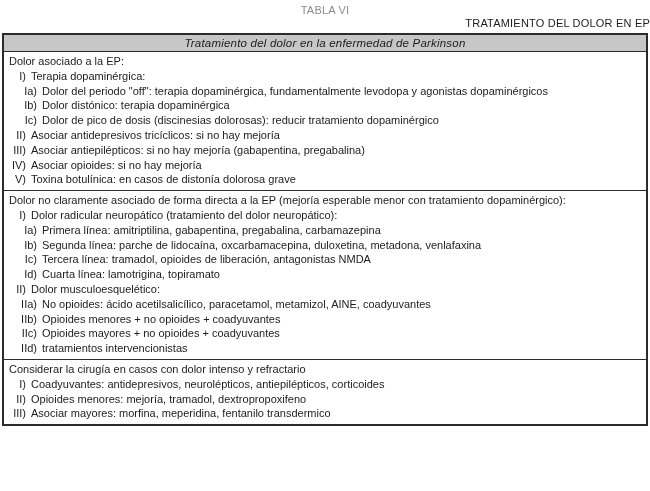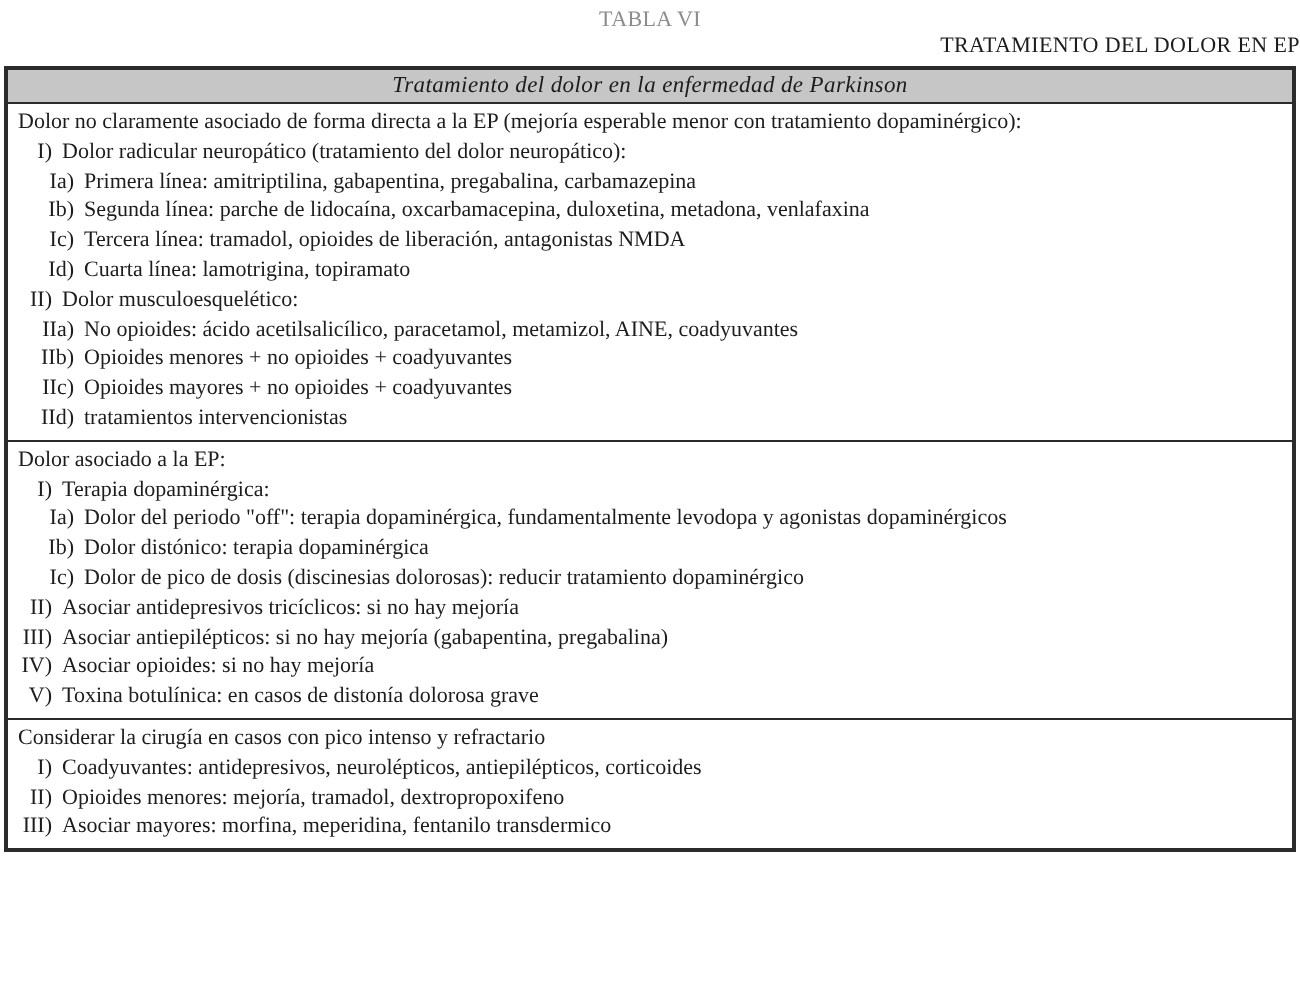--- a/index.html
+++ b/index.html
@@ -16,21 +16,20 @@
     width: 650px;
     height: 491px;
     background: var(--page-bg);
     font-family: "Liberation Sans", sans-serif;
     color: var(--text);
   }
   .page {
     width: 650px;
     height: 427px;
     overflow: hidden;
-    font-family: Liberation Serif, serif;
   }
   .caption {
     text-align: center;
     padding-top: 4px;
     font-size: 11px;
     line-height: 13px;
     letter-spacing: 0.2px;
   }
   .caption-label { color: var(--caption-label); }
   .caption-title { color: var(--text); text-align: right; }
@@ -90,107 +89,107 @@
   <table class="main">
     <thead>
       <tr>
         <th class="table-header">Tratamiento del dolor en la enfermedad de Parkinson</th>
       </tr>
     </thead>
     <tbody id="table-body">
         <tr>
           <td class="section-cell">
             <div class="line lv0">
-              <span class="tx">Dolor no claramente asociado de forma directa a la EP (mejoría esperable menor con tratamiento dopaminérgico):</span>
+              <span class="tx">Dolor asociado a la EP:</span>
             </div>
             <div class="line lv1">
               <span class="mk">I)</span>
-              <span class="tx">Dolor radicular neuropático (tratamiento del dolor neuropático):</span>
+              <span class="tx">Terapia dopaminérgica:</span>
             </div>
             <div class="line lv2">
               <span class="mk">Ia)</span>
-              <span class="tx">Primera línea: amitriptilina, gabapentina, pregabalina, carbamazepina</span>
+              <span class="tx">Dolor del periodo "off": terapia dopaminérgica, fundamentalmente levodopa y agonistas dopaminérgicos</span>
             </div>
             <div class="line lv2">
               <span class="mk">Ib)</span>
-              <span class="tx">Segunda línea: parche de lidocaína, oxcarbamacepina, duloxetina, metadona, venlafaxina</span>
+              <span class="tx">Dolor distónico: terapia dopaminérgica</span>
             </div>
             <div class="line lv2">
               <span class="mk">Ic)</span>
-              <span class="tx">Tercera línea: tramadol, opioides de liberación, antagonistas NMDA</span>
-            </div>
-            <div class="line lv2">
-              <span class="mk">Id)</span>
-              <span class="tx">Cuarta línea: lamotrigina, topiramato</span>
+              <span class="tx">Dolor de pico de dosis (discinesias dolorosas): reducir tratamiento dopaminérgico</span>
             </div>
             <div class="line lv1">
               <span class="mk">II)</span>
-              <span class="tx">Dolor musculoesquelético:</span>
-            </div>
-            <div class="line lv2">
-              <span class="mk">IIa)</span>
-              <span class="tx">No opioides: ácido acetilsalicílico, paracetamol, metamizol, AINE, coadyuvantes</span>
-            </div>
-            <div class="line lv2">
-              <span class="mk">IIb)</span>
-              <span class="tx">Opioides menores + no opioides + coadyuvantes</span>
-            </div>
-            <div class="line lv2">
-              <span class="mk">IIc)</span>
-              <span class="tx">Opioides mayores + no opioides + coadyuvantes</span>
-            </div>
-            <div class="line lv2">
-              <span class="mk">IId)</span>
-              <span class="tx">tratamientos intervencionistas</span>
+              <span class="tx">Asociar antidepresivos tricíclicos: si no hay mejoría</span>
+            </div>
+            <div class="line lv1">
+              <span class="mk">III)</span>
+              <span class="tx">Asociar antiepilépticos: si no hay mejoría (gabapentina, pregabalina)</span>
+            </div>
+            <div class="line lv1">
+              <span class="mk">IV)</span>
+              <span class="tx">Asociar opioides: si no hay mejoría</span>
+            </div>
+            <div class="line lv1">
+              <span class="mk">V)</span>
+              <span class="tx">Toxina botulínica: en casos de distonía dolorosa grave</span>
             </div>
           </td>
         </tr>
         <tr>
           <td class="section-cell">
             <div class="line lv0">
-              <span class="tx">Dolor asociado a la EP:</span>
+              <span class="tx">Dolor no claramente asociado de forma directa a la EP (mejoría esperable menor con tratamiento dopaminérgico):</span>
             </div>
             <div class="line lv1">
               <span class="mk">I)</span>
-              <span class="tx">Terapia dopaminérgica:</span>
+              <span class="tx">Dolor radicular neuropático (tratamiento del dolor neuropático):</span>
             </div>
             <div class="line lv2">
               <span class="mk">Ia)</span>
-              <span class="tx">Dolor del periodo "off": terapia dopaminérgica, fundamentalmente levodopa y agonistas dopaminérgicos</span>
+              <span class="tx">Primera línea: amitriptilina, gabapentina, pregabalina, carbamazepina</span>
             </div>
             <div class="line lv2">
               <span class="mk">Ib)</span>
-              <span class="tx">Dolor distónico: terapia dopaminérgica</span>
+              <span class="tx">Segunda línea: parche de lidocaína, oxcarbamacepina, duloxetina, metadona, venlafaxina</span>
             </div>
             <div class="line lv2">
               <span class="mk">Ic)</span>
-              <span class="tx">Dolor de pico de dosis (discinesias dolorosas): reducir tratamiento dopaminérgico</span>
+              <span class="tx">Tercera línea: tramadol, opioides de liberación, antagonistas NMDA</span>
+            </div>
+            <div class="line lv2">
+              <span class="mk">Id)</span>
+              <span class="tx">Cuarta línea: lamotrigina, topiramato</span>
             </div>
             <div class="line lv1">
               <span class="mk">II)</span>
-              <span class="tx">Asociar antidepresivos tricíclicos: si no hay mejoría</span>
-            </div>
-            <div class="line lv1">
-              <span class="mk">III)</span>
-              <span class="tx">Asociar antiepilépticos: si no hay mejoría (gabapentina, pregabalina)</span>
-            </div>
-            <div class="line lv1">
-              <span class="mk">IV)</span>
-              <span class="tx">Asociar opioides: si no hay mejoría</span>
-            </div>
-            <div class="line lv1">
-              <span class="mk">V)</span>
-              <span class="tx">Toxina botulínica: en casos de distonía dolorosa grave</span>
+              <span class="tx">Dolor musculoesquelético:</span>
+            </div>
+            <div class="line lv2">
+              <span class="mk">IIa)</span>
+              <span class="tx">No opioides: ácido acetilsalicílico, paracetamol, metamizol, AINE, coadyuvantes</span>
+            </div>
+            <div class="line lv2">
+              <span class="mk">IIb)</span>
+              <span class="tx">Opioides menores + no opioides + coadyuvantes</span>
+            </div>
+            <div class="line lv2">
+              <span class="mk">IIc)</span>
+              <span class="tx">Opioides mayores + no opioides + coadyuvantes</span>
+            </div>
+            <div class="line lv2">
+              <span class="mk">IId)</span>
+              <span class="tx">tratamientos intervencionistas</span>
             </div>
           </td>
         </tr>
         <tr>
           <td class="section-cell">
             <div class="line lv0">
-              <span class="tx">Considerar la cirugía en casos con pico intenso y refractario</span>
+              <span class="tx">Considerar la cirugía en casos con dolor intenso y refractario</span>
             </div>
             <div class="line lv1">
               <span class="mk">I)</span>
               <span class="tx">Coadyuvantes: antidepresivos, neurolépticos, antiepilépticos, corticoides</span>
             </div>
             <div class="line lv1">
               <span class="mk">II)</span>
               <span class="tx">Opioides menores: mejoría, tramadol, dextropropoxifeno</span>
             </div>
             <div class="line lv1">

